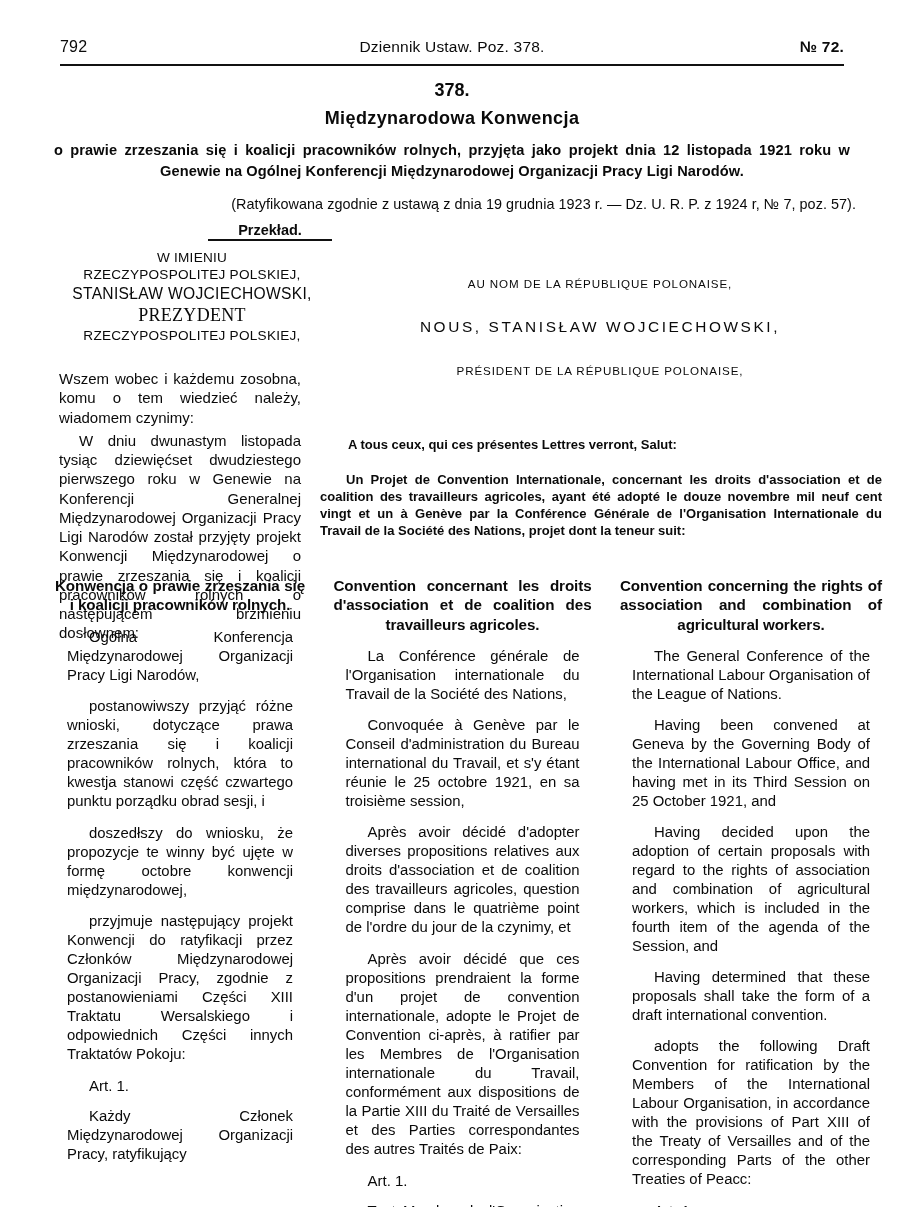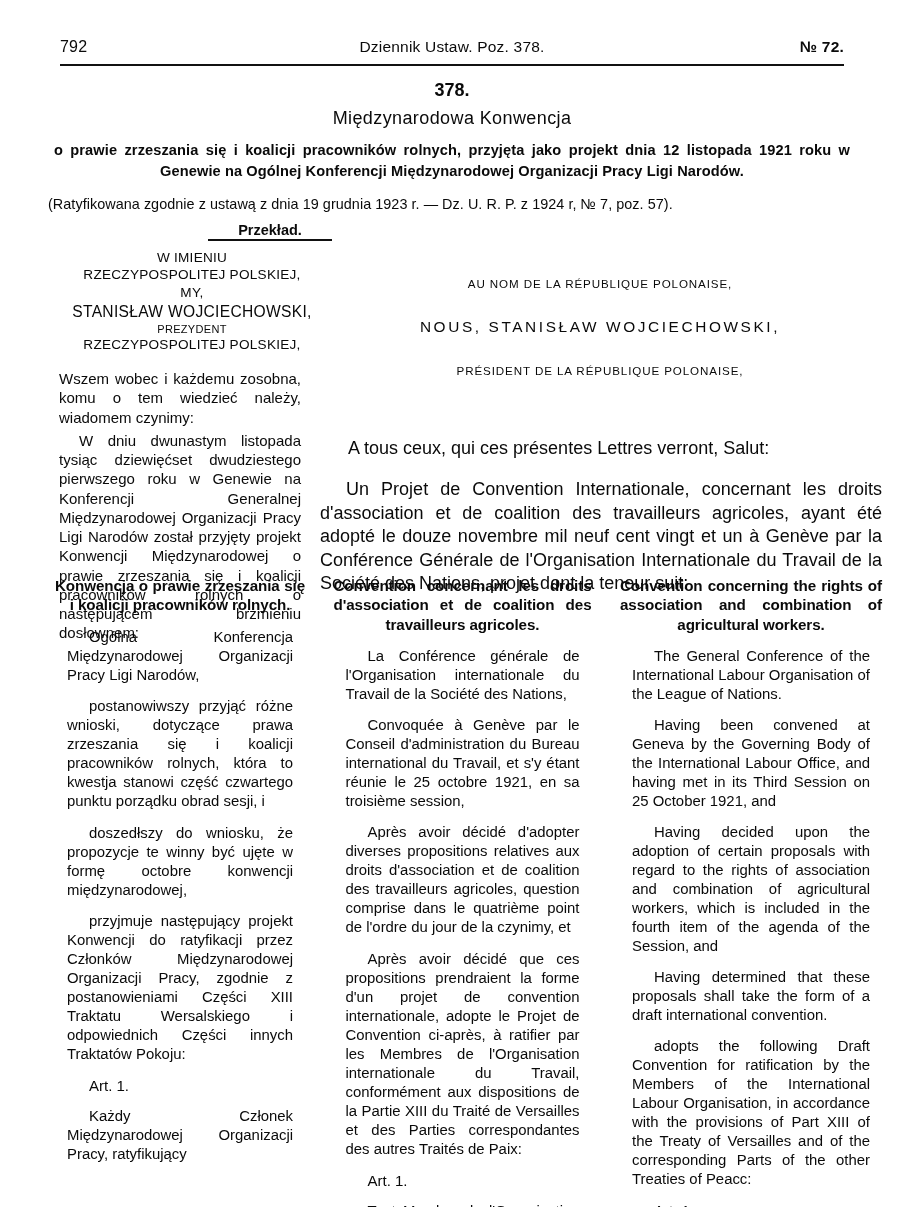--- a/index.html
+++ b/index.html
@@ -65,37 +65,37 @@
   
   .title-block {
     position: absolute;
     top: 108px;
     left: 48px;
     right: 48px;
     text-align: center;
   }
   .title-main {
     font-size: 18px;
-    font-weight: normal;
+    font-weight: bold;
     letter-spacing: 0.4px;
     margin-bottom: 11px;
   }
   .title-sub {
     font-size: 14.6px;
     font-weight: bold;
     line-height: 1.42;
     text-align: justify;
     text-align-last: center;
     letter-spacing: 0.1px;
     margin: 0 6px;
   }
   .title-ratified {
     margin-top: 15px;
     font-size: 14.4px;
-    text-align: left;
+    text-align: right;
     letter-spacing: 0.05px;
   }
 
   
   .przeklad {
     position: absolute;
     top: 222px;
     left: 208px;
     width: 124px;
     text-align: center;
@@ -121,23 +121,24 @@
     font-size: 13.6px;
     line-height: 1.27;
     letter-spacing: 0.25px;
   }
   .pl-preamble .l-name {
     font-size: 15.6px;
     letter-spacing: 0.3px;
     line-height: 1.3;
   }
   .pl-preamble .l-small {
-    font-size: 11px;
+    font-size: 18px;
     letter-spacing: 0.3px;
     line-height: 1.3;
+    font-family: Liberation Serif, serif;
   }
   .pl-preamble .l-my {
     font-size: 13.6px;
     letter-spacing: 0.3px;
     line-height: 1.35;
   }
 
   
   .fr-preamble {
     position: absolute;
@@ -175,24 +176,25 @@
   }
   .pl-narrative p { margin: 4px; }
   .pl-narrative p.indent { text-indent: 20px; }
 
   
   .fr-narrative {
     position: absolute;
     top: 437px;
     left: 320px;
     width: 562px;
-    font-size: 18px;
+    font-size: 13px;
     line-height: 1.3;
     text-align: justify;
     text-align-last: left;
+    font-weight: bold;
   }
   .fr-narrative p { margin: 0; }
   .fr-narrative p.salut { text-indent: 28px; margin-bottom: 18px; }
   .fr-narrative p.body { text-indent: 26px; }
 
   
   .cols {
     position: absolute;
     top: 576px;
     left: 55px;
@@ -251,21 +253,20 @@
   </div>
 
   <div class="przeklad">
     <div>Przekład.</div>
     <div class="przeklad-underline"></div>
   </div>
 
   <div class="pl-preamble">
     <div class="l">W IMIENIU</div>
     <div class="l">RZECZYPOSPOLITEJ POLSKIEJ,</div>
-    <div class="l-my">MY,</div>
     <div class="l-name">STANISŁAW WOJCIECHOWSKI,</div>
     <div class="l-small">PREZYDENT</div>
     <div class="l">RZECZYPOSPOLITEJ POLSKIEJ,</div>
   </div>
 
   <div class="fr-preamble">
     <div class="fl1">AU NOM DE LA RÉPUBLIQUE POLONAISE,</div>
     <div class="fl2">NOUS, STANISŁAW WOJCIECHOWSKI,</div>
     <div class="fl3">PRÉSIDENT DE LA RÉPUBLIQUE POLONAISE,</div>
   </div>

